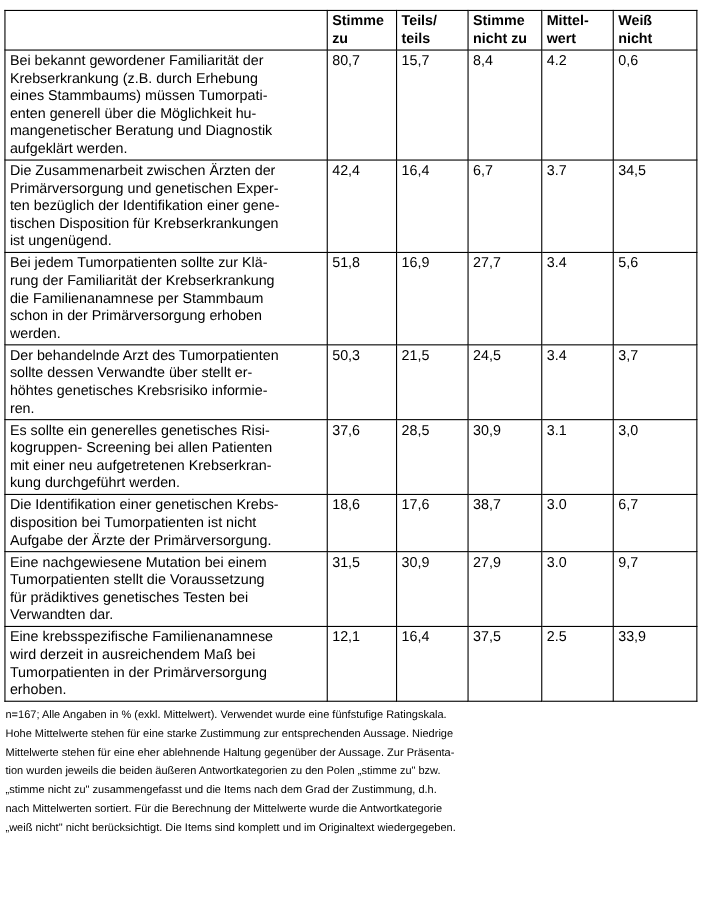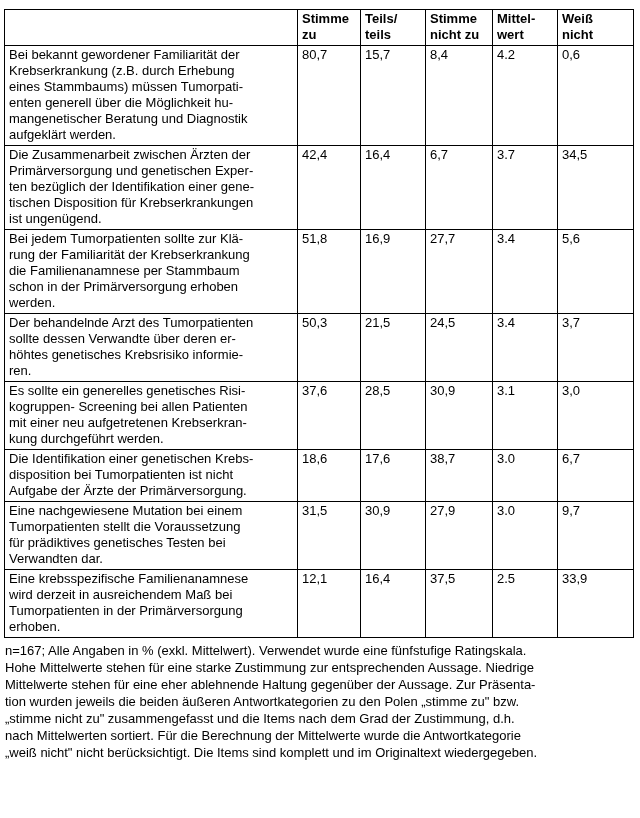--- a/index.html
+++ b/index.html
@@ -31,21 +31,21 @@
     font-size: 13px;
     line-height: 16px;
     white-space: pre-line;
     overflow: hidden;
   }
   .survey-table th {
     font-weight: bold;
   }
   .footnote {
     margin: 4px 0 12px 1px;
-    font-size: 13px;
+    font-size: 10px;
     line-height: 17px;
     white-space: pre-line;
   }
 </style>
 </head>
 <body>
 
 <div class="page">
 
   <table class="survey-table">
@@ -105,21 +105,21 @@
 schon in der Primärversorgung erhoben
 werden.</td>
           <td>51,8</td>
           <td>16,9</td>
           <td>27,7</td>
           <td>3.4</td>
           <td>5,6</td>
         </tr>
         <tr>
           <td>Der behandelnde Arzt des Tumorpatienten
-sollte dessen Verwandte über deren er-
+sollte dessen Verwandte über stellt er-
 höhtes genetisches Krebsrisiko informie-
 ren.</td>
           <td>50,3</td>
           <td>21,5</td>
           <td>24,5</td>
           <td>3.4</td>
           <td>3,7</td>
         </tr>
         <tr>
           <td>Es sollte ein generelles genetisches Risi-

